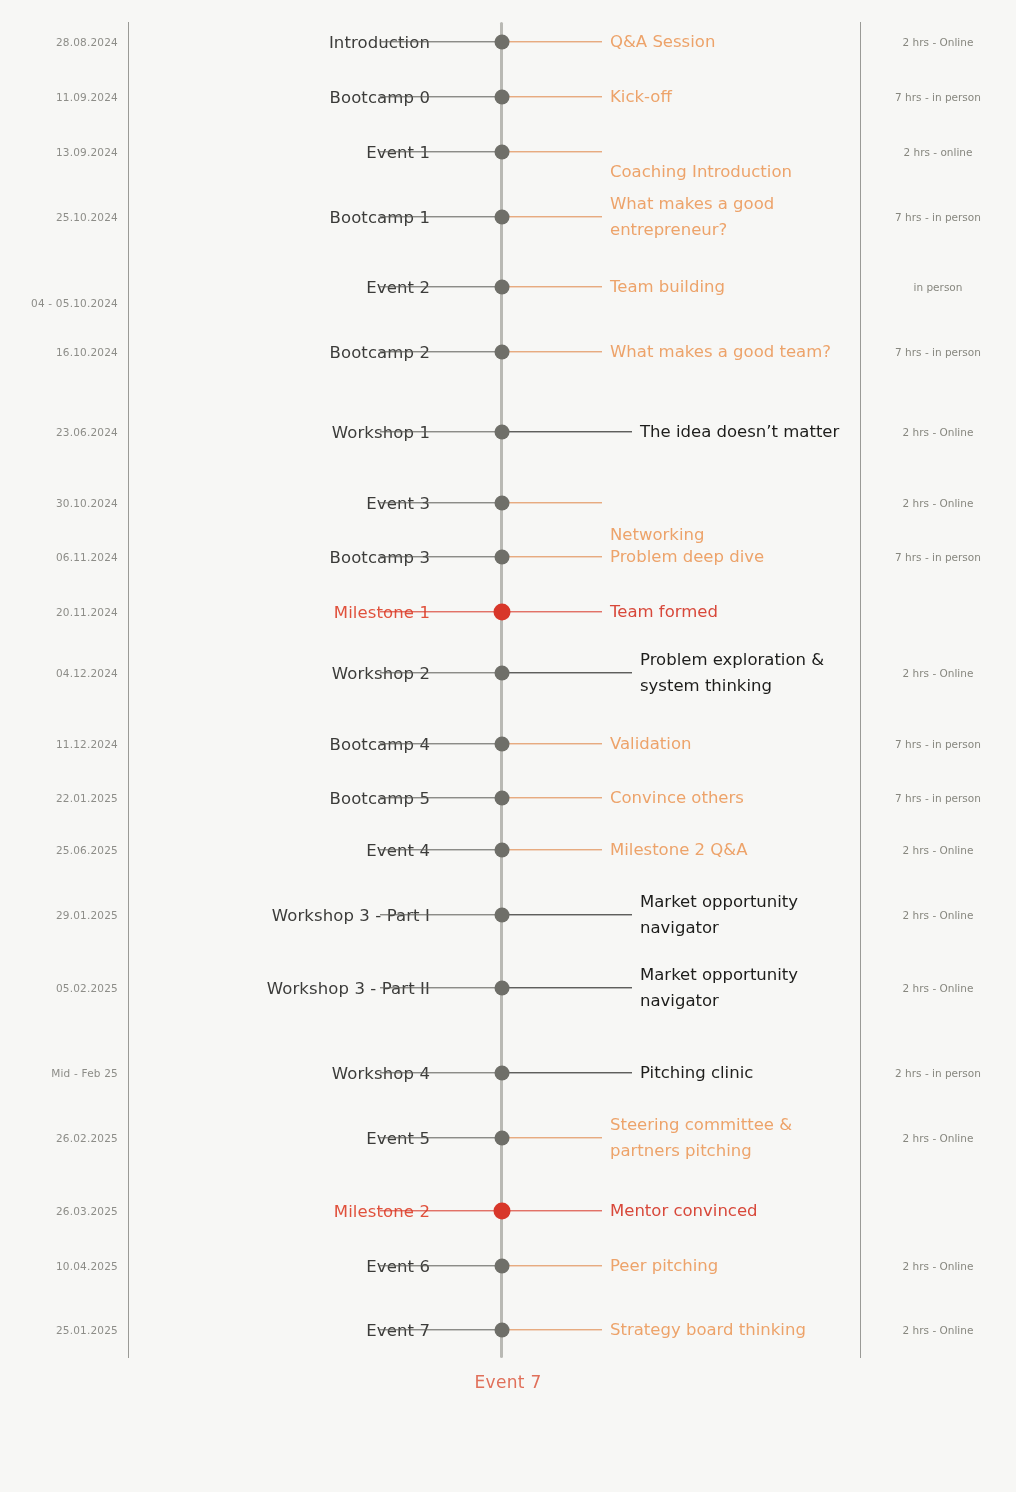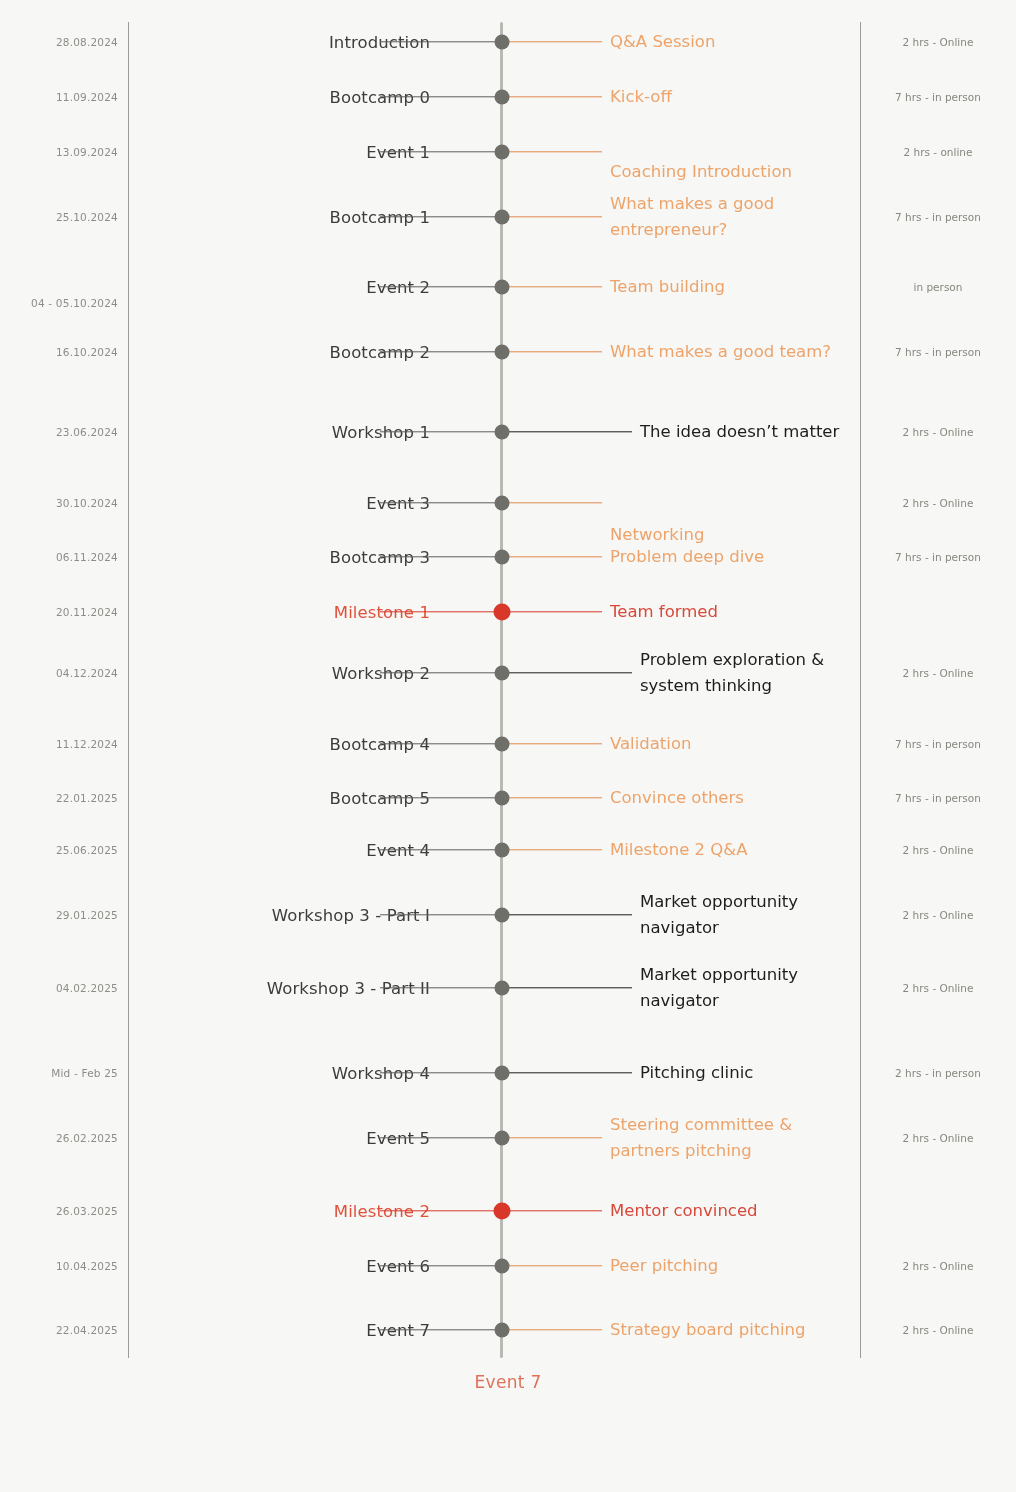--- a/index.html
+++ b/index.html
@@ -210,21 +210,21 @@
       <div class="row dark" style="top: 915px;">
         <div class="date" style="top: 0px;">29.01.2025</div>
         <div class="left-label" style="top: 0px;">Workshop 3 - Part I</div>
         <div class="left-line" style="top: 0px; left: 380px; width: 122px;"></div>
         <div class="right-line" style="top: 0px; left: 502px; width: 130px;"></div>
         <div class="node" style="top: 0px;"></div>
         <div class="right-label" style="top: 0px;">Market opportunity navigator</div>
         <div class="duration" style="top: 0px;">2 hrs - Online</div>
       </div>
       <div class="row dark" style="top: 988px;">
-        <div class="date" style="top: 0px;">04.02.2025</div>
+        <div class="date" style="top: 0px;">05.02.2025</div>
         <div class="left-label" style="top: 0px;">Workshop 3 - Part II</div>
         <div class="left-line" style="top: 0px; left: 380px; width: 122px;"></div>
         <div class="right-line" style="top: 0px; left: 502px; width: 130px;"></div>
         <div class="node" style="top: 0px;"></div>
         <div class="right-label" style="top: 0px;">Market opportunity navigator</div>
         <div class="duration" style="top: 0px;">2 hrs - Online</div>
       </div>
       <div class="row dark" style="top: 1073px;">
         <div class="date" style="top: 0px;">Mid - Feb 25</div>
         <div class="left-label" style="top: 0px;">Workshop 4</div>
@@ -254,26 +254,26 @@
       <div class="row orange" style="top: 1266px;">
         <div class="date" style="top: 0px;">10.04.2025</div>
         <div class="left-label" style="top: 0px;">Event 6</div>
         <div class="left-line" style="top: 0px; left: 380px; width: 122px;"></div>
         <div class="right-line" style="top: 0px; left: 502px; width: 100px;"></div>
         <div class="node" style="top: 0px;"></div>
         <div class="right-label" style="top: 0px;">Peer pitching</div>
         <div class="duration" style="top: 0px;">2 hrs - Online</div>
       </div>
       <div class="row orange" style="top: 1330px;">
-        <div class="date" style="top: 0px;">22.04.2025</div>
+        <div class="date" style="top: 0px;">25.01.2025</div>
         <div class="left-label" style="top: 0px;">Event 7</div>
         <div class="left-line" style="top: 0px; left: 380px; width: 122px;"></div>
         <div class="right-line" style="top: 0px; left: 502px; width: 100px;"></div>
         <div class="node" style="top: 0px;"></div>
-        <div class="right-label" style="top: 0px;">Strategy board pitching</div>
+        <div class="right-label" style="top: 0px;">Strategy board thinking</div>
         <div class="duration" style="top: 0px;">2 hrs - Online</div>
       </div>
     </div>
 
   <div class="footer">
     <div class="evt-title">Event 7</div>
   </div>
 
 </div>
 

